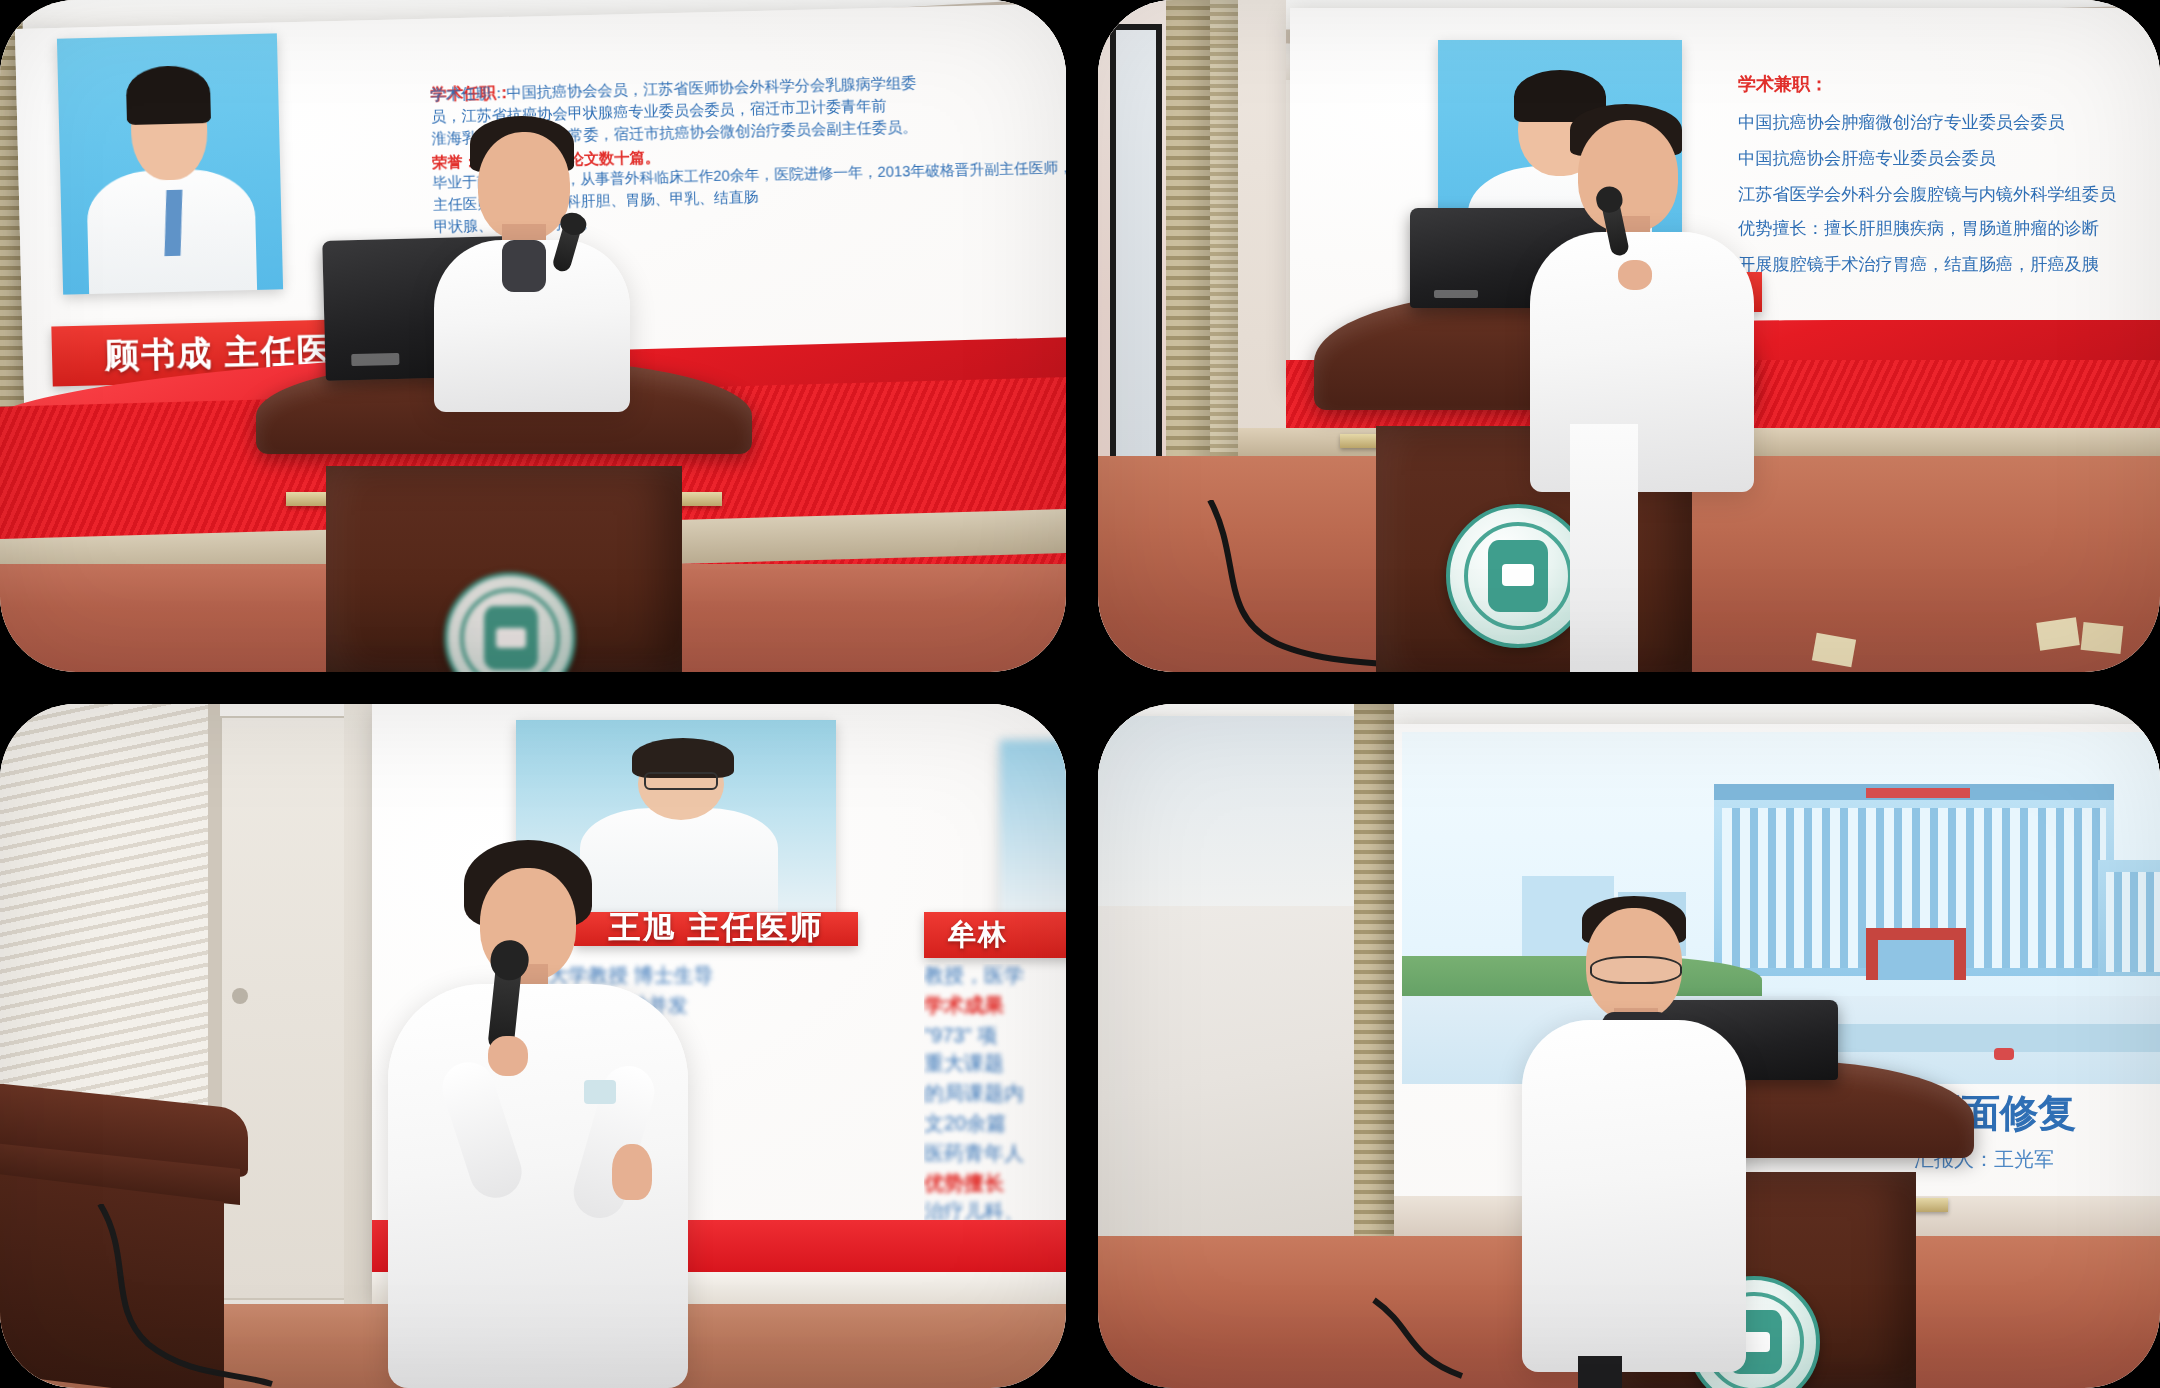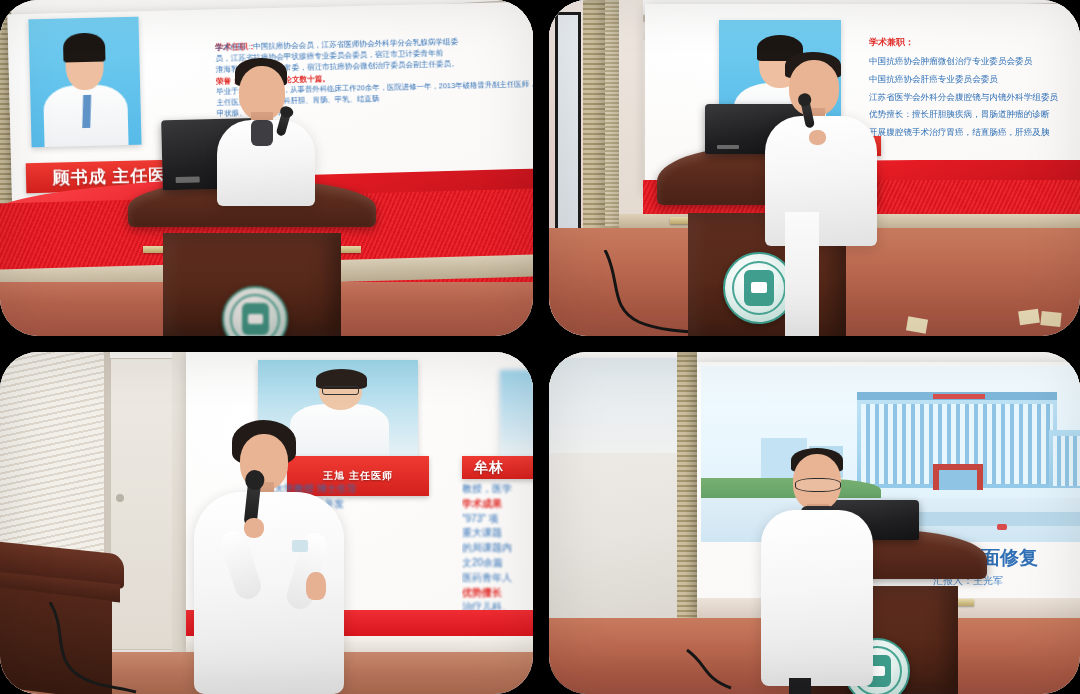--- a/index.html
+++ b/index.html
@@ -280,21 +280,21 @@
       <div class="portrait blur" style="left:258px;top:8px;width:160px;height:100px;background:linear-gradient(180deg,#9dd6ea,#e9f2f6);">
         <div style="position:absolute;left:20%;bottom:0;width:62%;height:56%;background:linear-gradient(180deg,#fdfdfd,#eef2f4);border-radius:36% 36% 0 0;"></div>
         <div style="position:absolute;left:38%;top:14%;width:27%;height:36%;border-radius:50%;background:#eec6a8;"></div>
         <div style="position:absolute;left:36%;top:9%;width:32%;height:20%;border-radius:50% 50% 18% 18%;background:#2a211c;"></div>
         <div style="position:absolute;left:40%;top:26%;width:22%;height:7%;border:1px solid #333;border-radius:3px;"></div>
       </div>
 
       <div class="portrait softer" style="left:500px;top:18px;width:44px;height:90px;background:linear-gradient(180deg,#9fd3ea,#eef4f7);"></div>
 
       <div class="badge blur" style="left:283px;top:452px;width:0;height:0;"></div>
-      <div class="badge blur" style="left:287px;top:104px;width:142px;height:40px;font-size:10px;">王旭 主任医师</div>
+      <div class="badge blur" style="left:287px;top:104px;width:142px;height:17px;font-size:16px;">王旭 主任医师</div>
       <div class="badge blur" style="left:462px;top:104px;width:82px;height:23px;font-size:14px;justify-content:flex-start;padding-left:12px;">牟林</div>
 
       <div style="position:absolute;left:254px;top:130px;width:180px;">
         <div class="slide-text soft" style="position:relative;font-size:10px;">医药大学教授 博士生导</div>
         <div class="slide-text soft" style="position:relative;font-size:10px;">糖尿病及其各种并发</div>
         <div class="slide-text soft" style="position:relative;font-size:10px;">减、甲状腺、桥本</div>
         <div class="slide-text soft" style="position:relative;font-size:10px;">乳腺结节、甲状腺</div>
         <div class="slide-text soft" style="position:relative;font-size:10px;">更年期、痛经、湿</div>
         <div class="slide-text soft" style="position:relative;font-size:10px;">失调、痛经</div>
         <div class="slide-text soft" style="position:relative;font-size:10px;">胸腺息</div>
@@ -396,21 +396,21 @@
         <div style="position:absolute;left:238px;top:104px;width:38px;height:20px;background:#8fc4e4;"></div>
 
         <div style="position:absolute;left:0;top:112px;width:180px;height:30px;background:linear-gradient(180deg,#78b072,#5c9a60);border-radius:0 40% 0 0;"></div>
         <div style="position:absolute;left:0;top:132px;right:0;height:44px;background:linear-gradient(180deg,#dfeef7,#cfe6f3);"></div>
         <div style="position:absolute;left:150px;top:146px;width:240px;height:14px;background:#b9d9ea;"></div>
         <div style="position:absolute;left:204px;top:160px;width:10px;height:6px;background:#d84b4b;border-radius:2px;"></div>
         <div style="position:absolute;left:296px;top:158px;width:10px;height:6px;background:#d84b4b;border-radius:2px;"></div>
       </div>
 
       <div class="slide-text blur" style="left:356px;top:192px;font-size:19px;font-weight:bold;color:#2f6fb5;">复医院创面修复</div>
-      <div class="slide-text blur" style="left:384px;top:222px;font-size:10px;color:#4d87c4;">汇报人：王光军</div>
+      <div class="slide-text blur" style="left:408px;top:222px;font-size:10px;color:#4d87c4;">汇报人：王光军</div>
 
       <div style="position:absolute;left:148px;right:0;top:246px;height:22px;background:linear-gradient(180deg,#ece3d9,#d6c9bc);"></div>
       <div class="woodfloor shiny" style="top:266px;"></div>
       <svg style="position:absolute;left:128px;top:296px;width:160px;height:48px;">
         <path d="M10,2 C30,16 26,30 54,40" stroke="#171717" stroke-width="3" fill="none"></path>
       </svg>
 
       <div class="podium" style="left:228px;top:178px;width:210px;height:164px;">
         <div class="top"></div>
         <div class="gold" style="top:42%;"></div>

